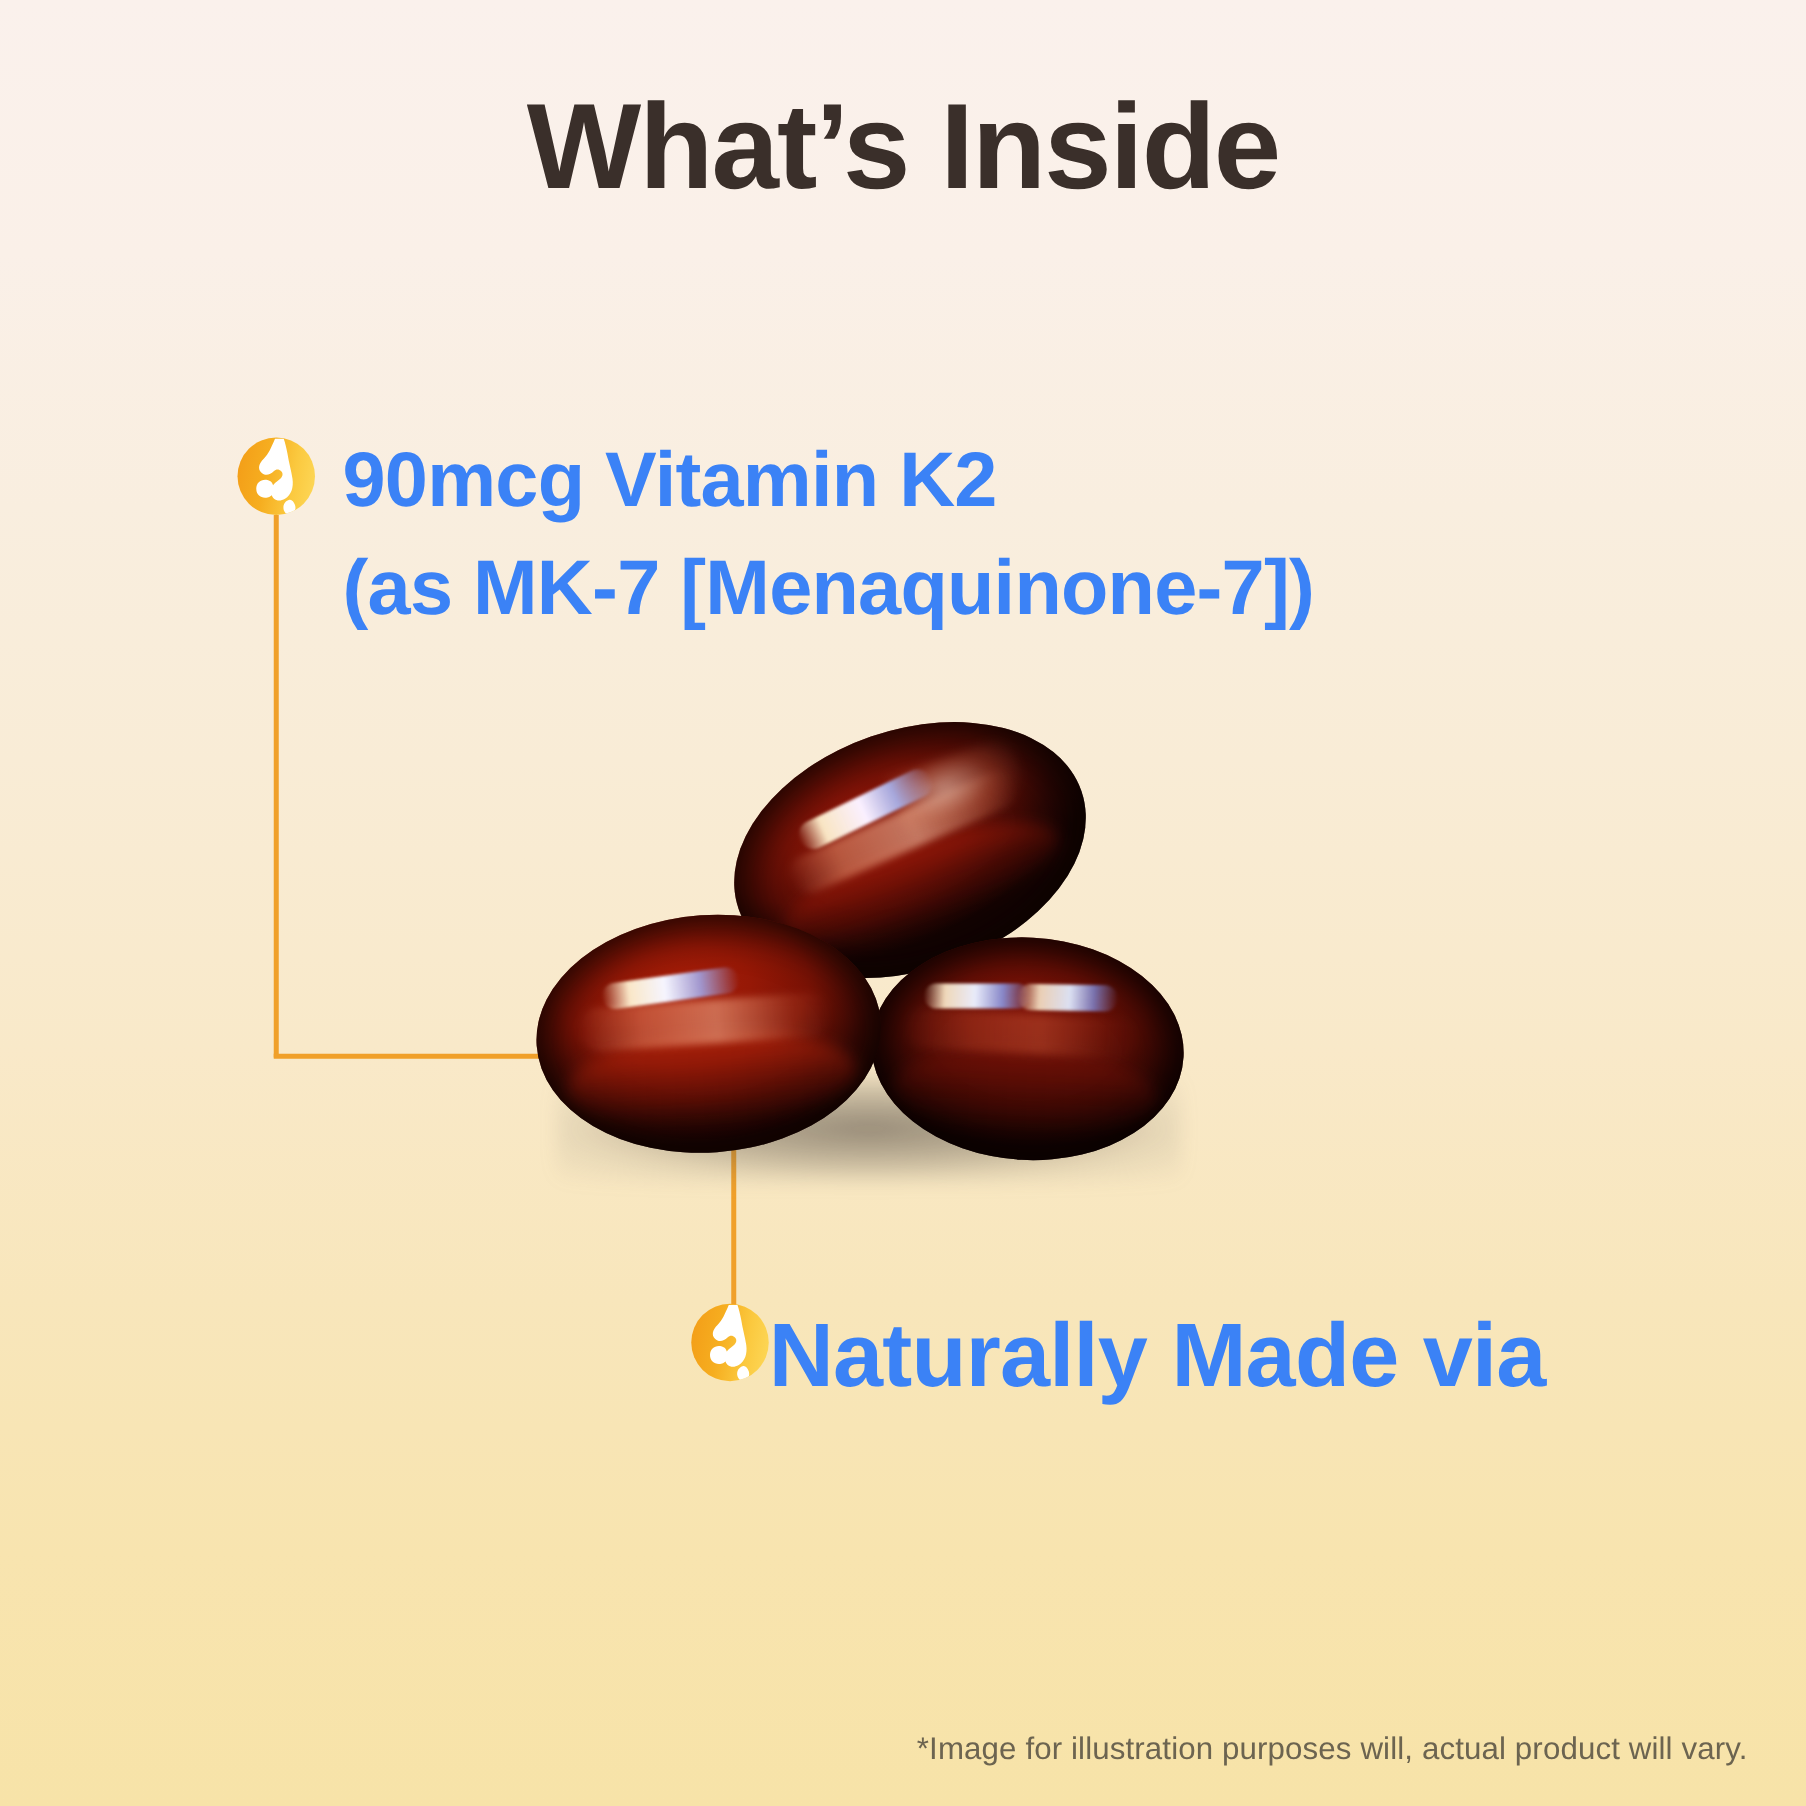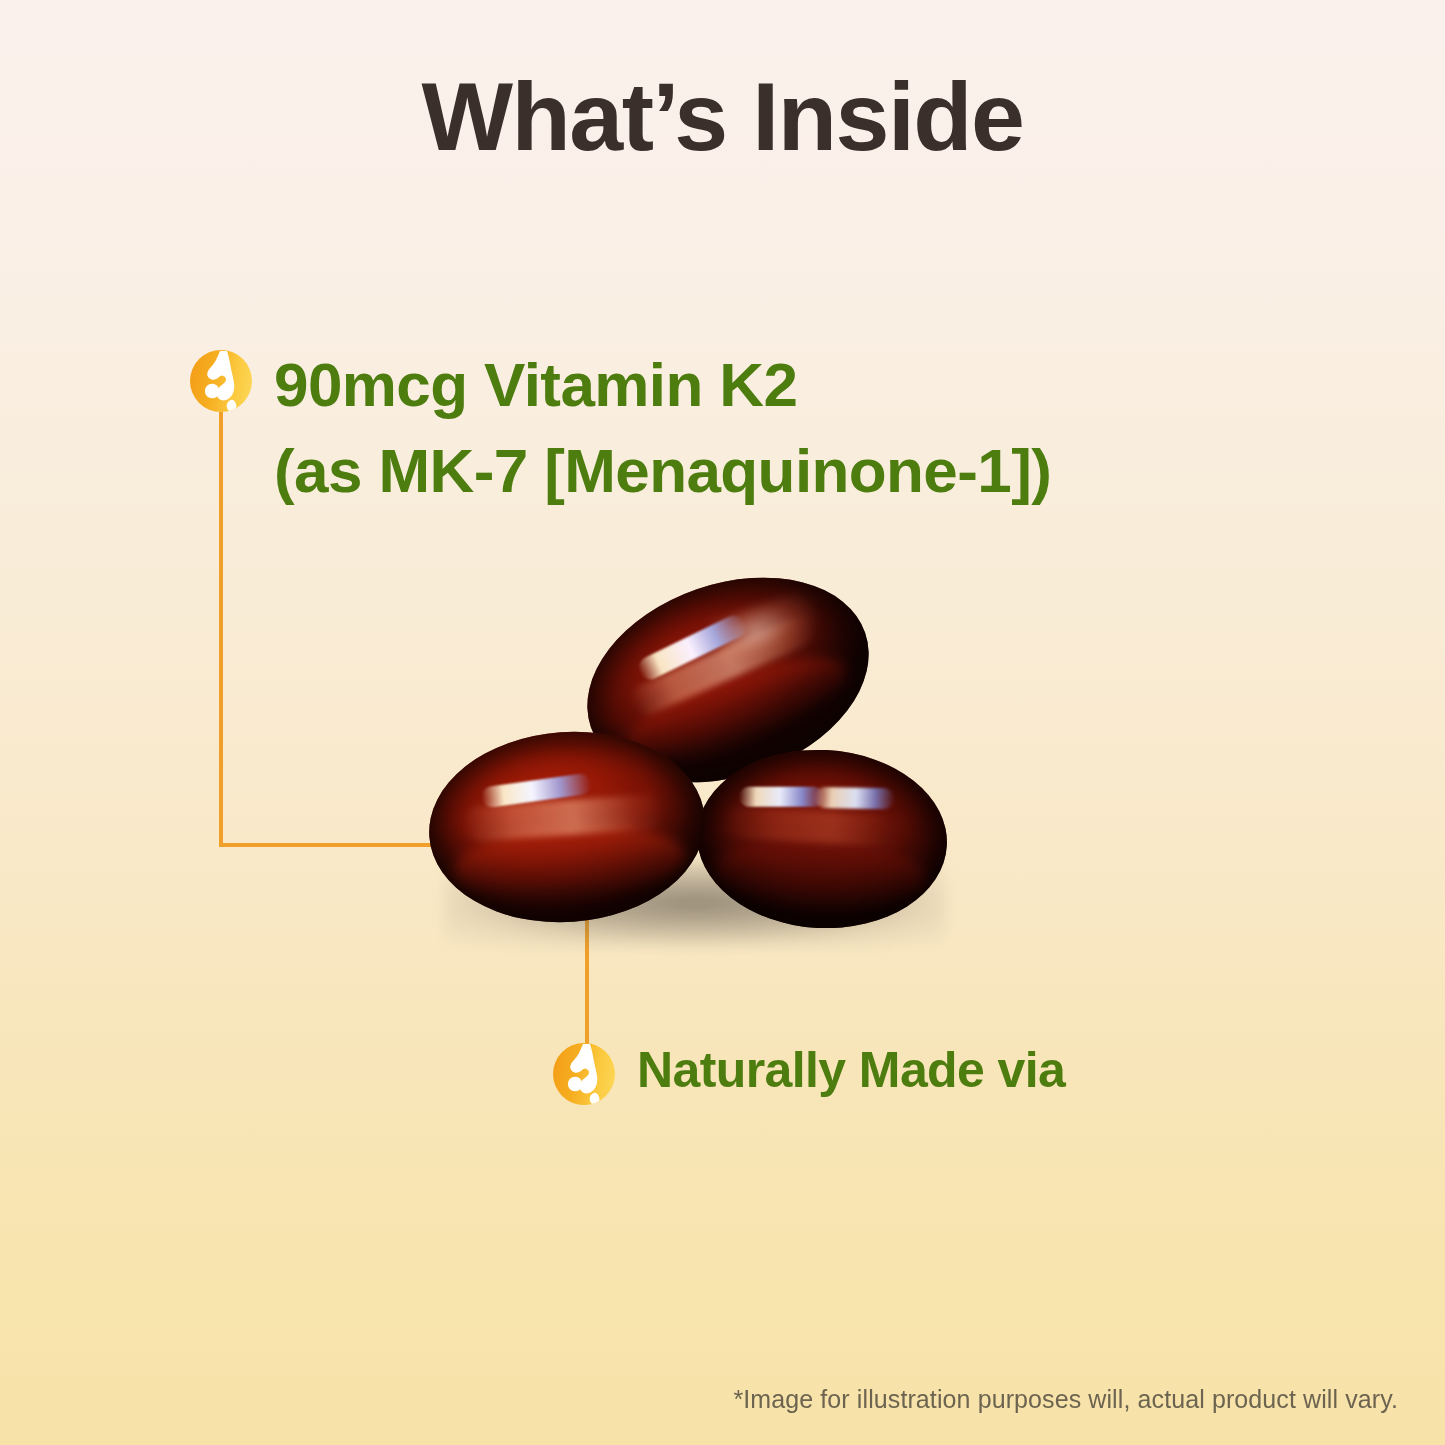--- a/index.html
+++ b/index.html
@@ -55,40 +55,39 @@
     flex: 0 0 auto;
     width: 62px;
     height: 62px;
     border-radius: 50%;
     background: linear-gradient(100deg, #f39c17 0%, #f6ae20 38%, #fbc93f 70%, #fdd95a 100%);
     overflow: hidden;
   }
   .bullet-icon svg { position:absolute; inset:0; width:100%; height:100%; display:block; }
 
   .callout-text {
-    color: #4d7c0f;
+    color: #3b82f6;
     font-weight: 700;
     letter-spacing: -0.6px;
   }
 
   
   #callout-k2 { left: 190px; top: 350px; }
   #callout-k2 .callout-text {
     margin-left: 22px;
     font-size: 62px;
     line-height: 1.38;
     white-space: nowrap;
     margin-top: -8px;
   }
 
   
   #callout-fermentation { left: 553px; top: 1043px; }
   #callout-fermentation .callout-text {
-    margin-left: 22px;
-    font-size: 50px;
+    font-size: 72px;
     line-height: 1.35;
     width: 640px;
     margin-top: -6px;
   }
 
   
   .leader { position: absolute; background: #f0a02a; }
   #leader1-v { left: 219px; top: 412px; width: 4px; height: 434px; }
   #leader1-h { left: 219px; top: 843px; width: 275px; height: 4px; }
   #leader2-v { left: 585px; top: 880px; width: 4px; height: 168px; }
@@ -264,21 +263,21 @@
     <div class="callout-row">
       <div class="bullet-icon">
         <svg viewBox="0 0 62 62" xmlns="http://www.w3.org/2000/svg" aria-hidden="true">
           <path d="M30 1 C27 8 25 13 21 17 C17 21 16 25 19 28 C22 31 26 30 29 27 C31 25 33 25 35 27 C37 29 36 32 33 34 C29 37 26 40 27 45 C28 50 33 52 38 49 C43 46 45 40 44 33 C43 26 41 20 40 13 C39 8 38 4 37 1 Z" fill="#ffffff"></path>
           <path d="M24 34 C19 33 15 36 15 41 C15 46 19 49 24 48 C28 47 30 44 29 40 C28 36 27 35 24 34 Z" fill="#ffffff"></path>
           <path d="M41 50 C38 51 36 54 37 58 C38 61 40 62 43 61 C46 60 47 57 46 54 C45 51 43 49 41 50 Z" fill="#ffffff"></path>
         </svg>
       </div>
       <div class="callout-text">
         <div>90mcg Vitamin K2</div>
-        <div>(as MK-7 [Menaquinone-1])</div>
+        <div>(as MK-7 [Menaquinone-7])</div>
       </div>
     </div>
   </div>
 
   <div class="callout" id="callout-fermentation">
     <div class="callout-row">
       <div class="bullet-icon">
         <svg viewBox="0 0 62 62" xmlns="http://www.w3.org/2000/svg" aria-hidden="true">
           <path d="M30 1 C27 8 25 13 21 17 C17 21 16 25 19 28 C22 31 26 30 29 27 C31 25 33 25 35 27 C37 29 36 32 33 34 C29 37 26 40 27 45 C28 50 33 52 38 49 C43 46 45 40 44 33 C43 26 41 20 40 13 C39 8 38 4 37 1 Z" fill="#ffffff"></path>
           <path d="M24 34 C19 33 15 36 15 41 C15 46 19 49 24 48 C28 47 30 44 29 40 C28 36 27 35 24 34 Z" fill="#ffffff"></path>

